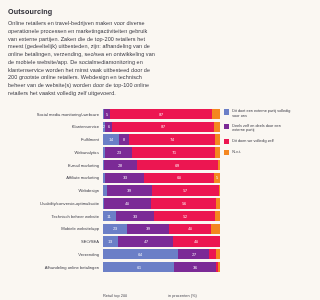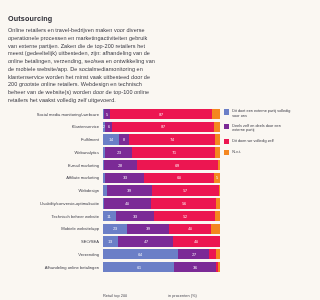--- a/index.html
+++ b/index.html
@@ -12,21 +12,21 @@
     background: #faf7f2;
     font-family: "Liberation Sans", sans-serif;
     overflow: hidden;
     position: relative;
   }
   .page {
     width: 298px;
     height: 292px;
     background: #faf7f2;
     box-sizing: border-box;
-    padding: 14px 8px 0 8px;
+    padding: 7px 8px 0 8px;
     position: relative;
   }
   .article-title {
     font-size: 7.2px;
     font-weight: bold;
     color: #2a2a33;
     letter-spacing: 0.15px;
     margin: 0 0 4px 0;
     line-height: 9px;
   }

